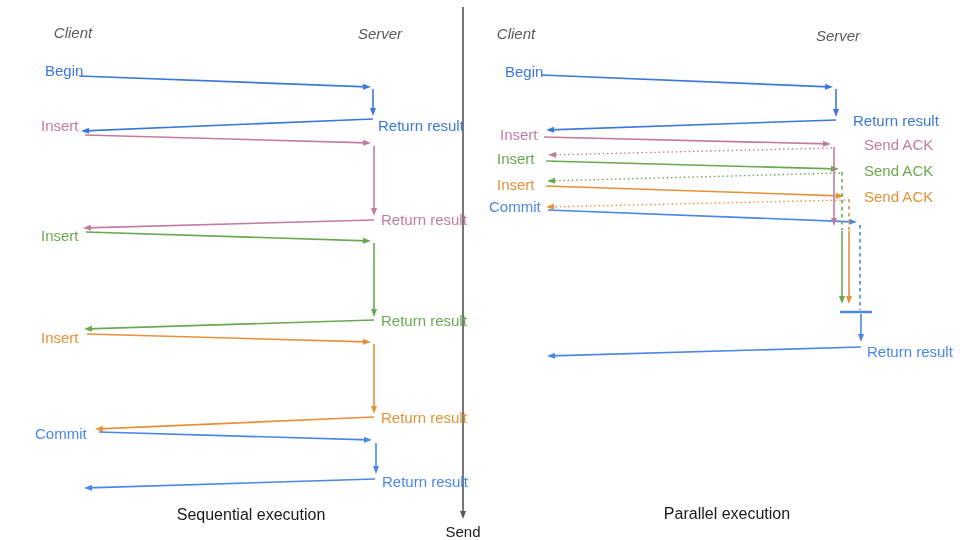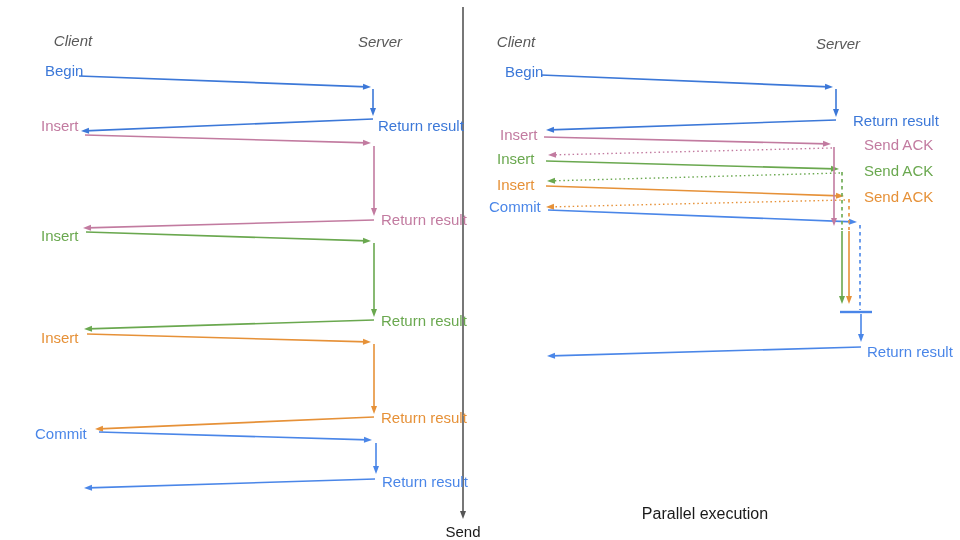--- a/index.html
+++ b/index.html
@@ -14,21 +14,21 @@
   #labels { position: absolute; left: 0; top: 0; width: 960px; height: 540px; pointer-events: none; }
   .lbl {
     position: absolute;
     transform: translateY(-50%);
     font-size: 15px;
     line-height: 1;
     white-space: nowrap;
   }
   .lbl.center { transform: translate(-50%, -50%); }
   .lbl.italic { font-style: italic; }
-  .lbl.header { font-size: 15px; margin-top: 8px; }
+  .lbl.header { font-size: 15px; }
   .lbl.title  { font-size: 16px; }
 </style>
 </head>
 <body>
 
 <div id="stage">
   <svg id="canvas" width="960" height="540" viewBox="0 0 960 540">
       <line x1="79" y1="76" x2="367.002835226281" y2="86.84942187496264" stroke="#3c78d8" stroke-width="1.6"></line>
       <path d="M371 87 L362.89273685878396 89.69671733021454 L363.11860404633995 83.70097016963601 Z" fill="#3c78d8"></path>
       <line x1="373" y1="89" x2="373" y2="112" stroke="#3c78d8" stroke-width="1.6"></line>
@@ -102,28 +102,29 @@
       <div class="lbl" style="left: 45px; top: 70px; color: rgb(60, 120, 216);">Begin</div>
       <div class="lbl" style="left: 378px; top: 125px; color: rgb(60, 120, 216);">Return result</div>
       <div class="lbl" style="left: 41px; top: 125px; color: rgb(194, 123, 160);">Insert</div>
       <div class="lbl" style="left: 381px; top: 219px; color: rgb(194, 123, 160);">Return result</div>
       <div class="lbl" style="left: 41px; top: 235px; color: rgb(106, 168, 79);">Insert</div>
       <div class="lbl" style="left: 381px; top: 320px; color: rgb(106, 168, 79);">Return result</div>
       <div class="lbl" style="left: 41px; top: 337px; color: rgb(230, 145, 56);">Insert</div>
       <div class="lbl" style="left: 381px; top: 417px; color: rgb(230, 145, 56);">Return result</div>
       <div class="lbl" style="left: 35px; top: 433px; color: rgb(74, 134, 232);">Commit</div>
       <div class="lbl" style="left: 382px; top: 481px; color: rgb(74, 134, 232);">Return result</div>
+      <div class="lbl center title" style="left: 251px; top: 515px; color: rgb(26, 26, 26);">Sequential execution</div>
       <div class="lbl center header italic" style="left: 516px; top: 33px; color: rgb(89, 89, 89);">Client</div>
       <div class="lbl center header italic" style="left: 838px; top: 35px; color: rgb(89, 89, 89);">Server</div>
       <div class="lbl" style="left: 505px; top: 71px; color: rgb(60, 120, 216);">Begin</div>
       <div class="lbl" style="left: 853px; top: 120px; color: rgb(60, 120, 216);">Return result</div>
       <div class="lbl" style="left: 500px; top: 134px; color: rgb(194, 123, 160);">Insert</div>
       <div class="lbl" style="left: 864px; top: 144px; color: rgb(194, 123, 160);">Send ACK</div>
       <div class="lbl" style="left: 497px; top: 158px; color: rgb(106, 168, 79);">Insert</div>
       <div class="lbl" style="left: 864px; top: 170px; color: rgb(106, 168, 79);">Send ACK</div>
       <div class="lbl" style="left: 497px; top: 184px; color: rgb(230, 145, 56);">Insert</div>
       <div class="lbl" style="left: 864px; top: 196px; color: rgb(230, 145, 56);">Send ACK</div>
       <div class="lbl" style="left: 489px; top: 206px; color: rgb(74, 134, 232);">Commit</div>
       <div class="lbl" style="left: 867px; top: 351px; color: rgb(74, 134, 232);">Return result</div>
-      <div class="lbl center title" style="left: 705px; top: 514px; color: rgb(26, 26, 26);">Parallel execution</div>
+      <div class="lbl center title" style="left: 727px; top: 514px; color: rgb(26, 26, 26);">Parallel execution</div>
       <div class="lbl center" style="left: 463px; top: 531px; color: rgb(26, 26, 26);">Send</div>
     </div>
 </div>
 
 </body></html>

